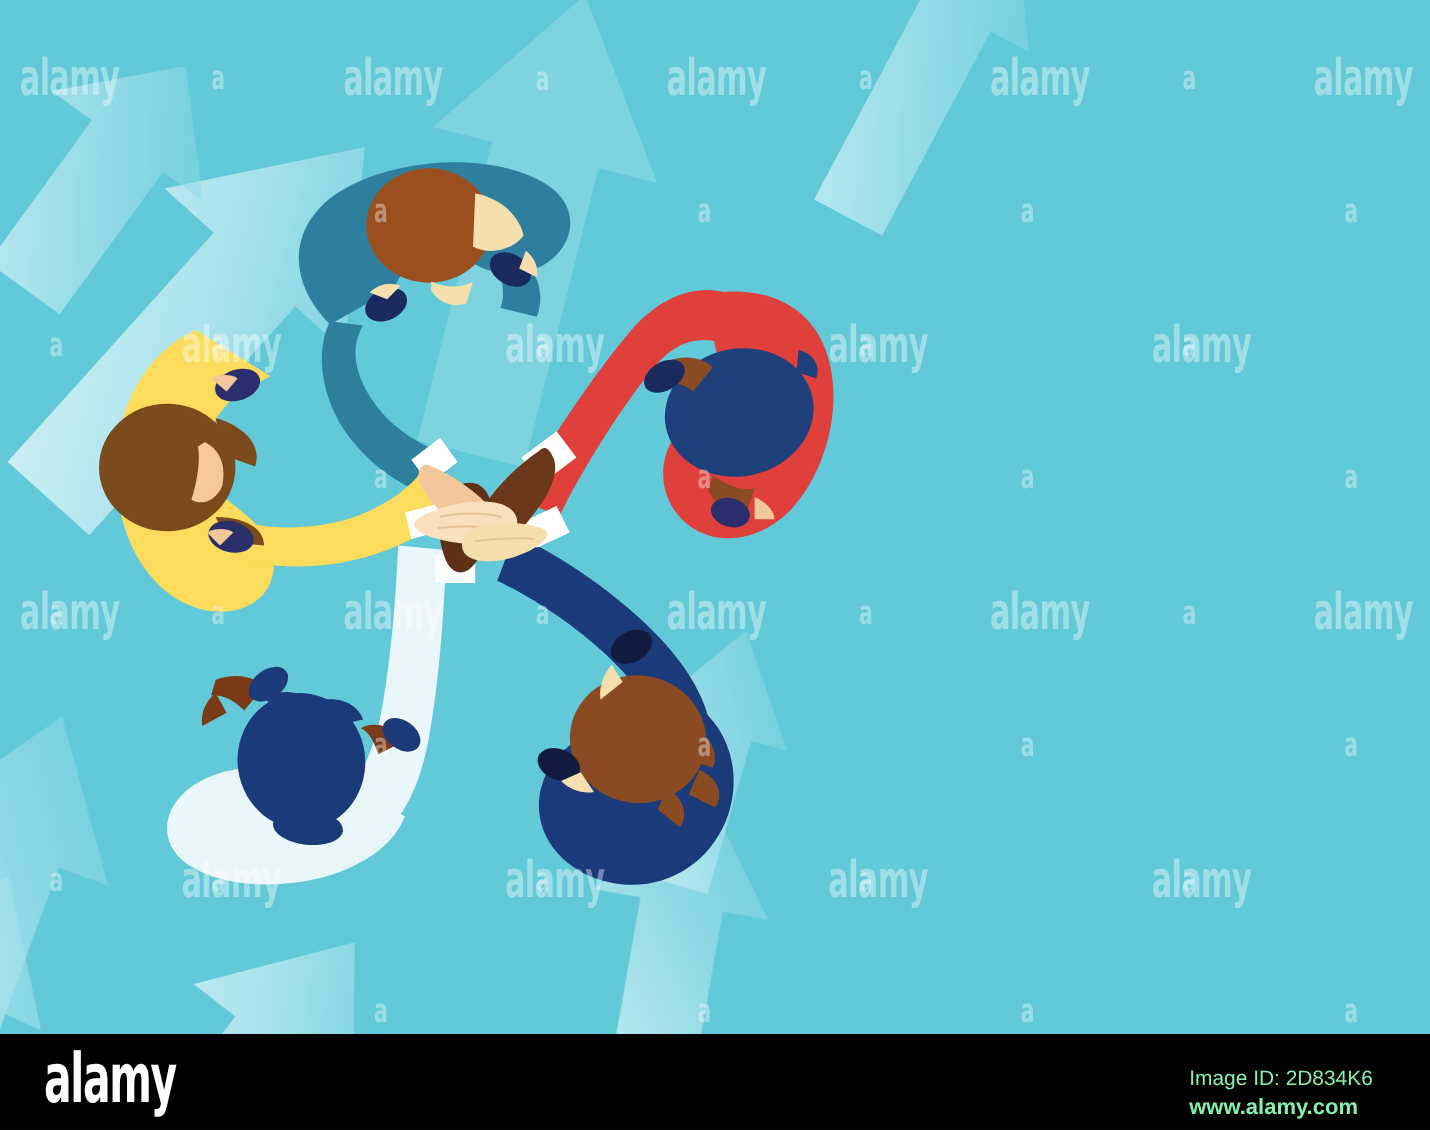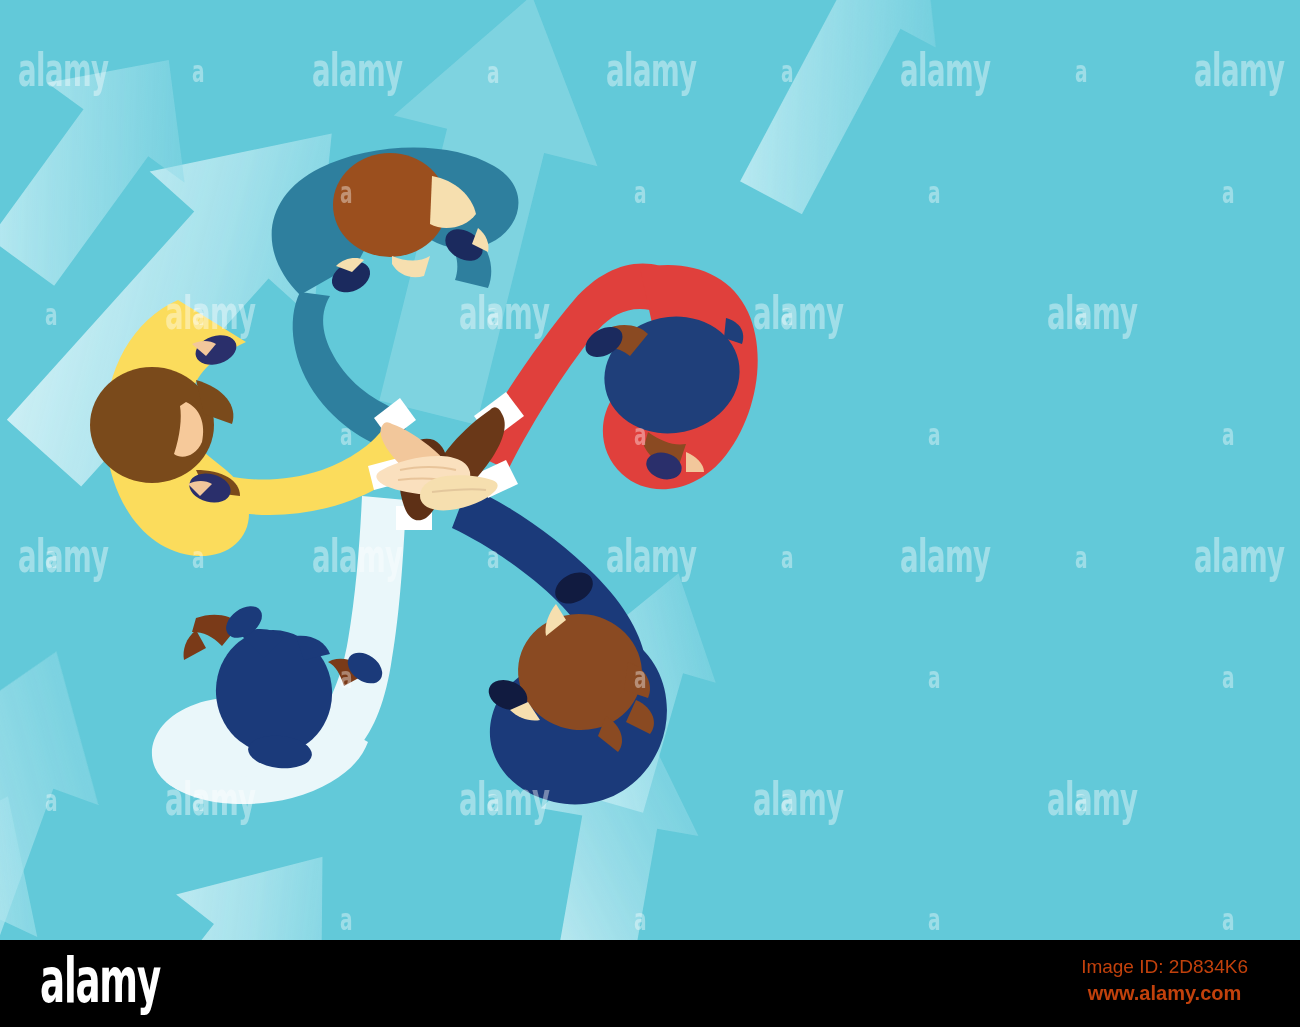--- a/index.html
+++ b/index.html
@@ -82,23 +82,23 @@
     font-family:"DejaVu Sans", sans-serif;
     font-weight:bold;
     font-size:62px;
     letter-spacing:-2px;
     transform:scaleX(0.60);
     transform-origin:left top;
     line-height:1;
   }
   #footer-right {
     position:absolute;
-    right:52px; top:14px;
-    text-align:center;
-    color:#c2410c;
+    right:52px; top:28px;
+    text-align:left;
+    color:#86efac;
   }
   #footer-imageid {
     font-family:"Liberation Sans", sans-serif;
     font-size:19px;
     font-weight:normal;
     line-height:1.35;
   }
   #footer-url {
     font-family:Liberation Sans, sans-serif;
     font-size:20px;

